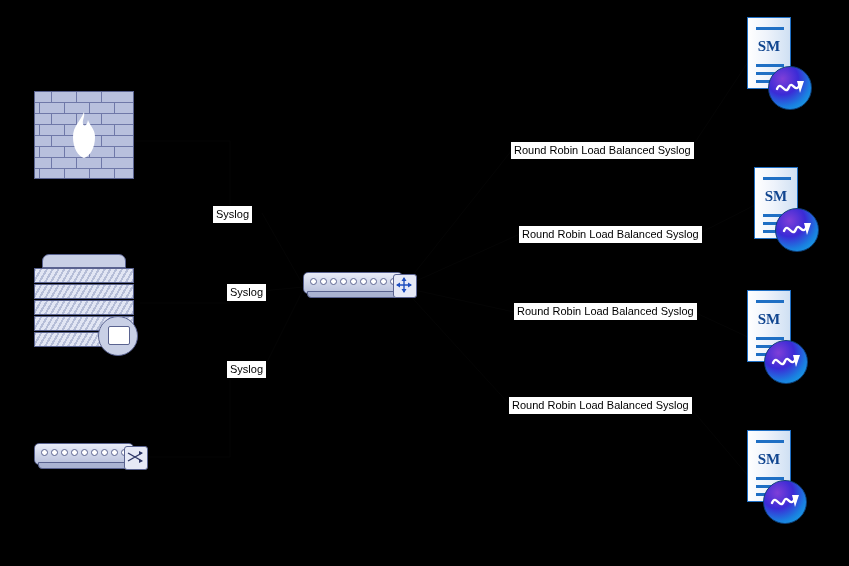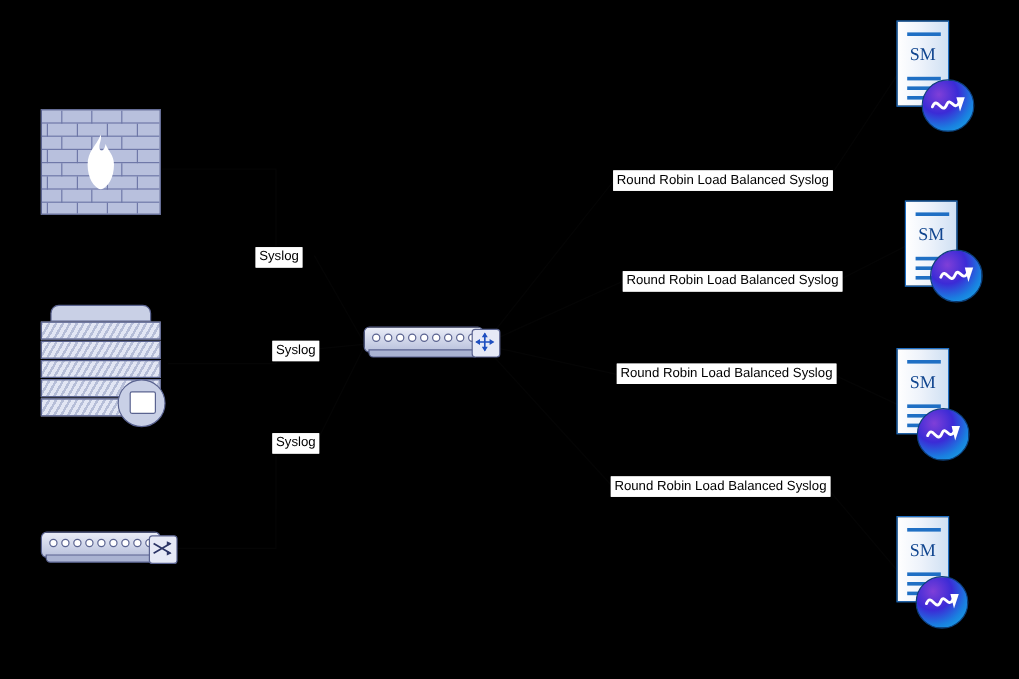--- a/index.html
+++ b/index.html
@@ -185,21 +185,21 @@
     width: 28px;
     height: 3px;
     background: #1f6fc4;
   }
   .sm-text {
     position: absolute;
     left: 0;
     width: 100%;
     text-align: center;
     color: #10458f;
-    font-weight: normal;
+    font-weight: bold;
     font-size: 15px;
     font-family: "Liberation Serif", serif;
   }
   .sm-globe {
     position: absolute;
     width: 42px;
     height: 42px;
     border-radius: 50%;
     background: radial-gradient(circle at 32% 28%, #7f3fd8 0%, #3b2bd6 38%, #1a7fe0 68%, #16b7e6 100%);
     border: 1px solid #0d3f7a;

